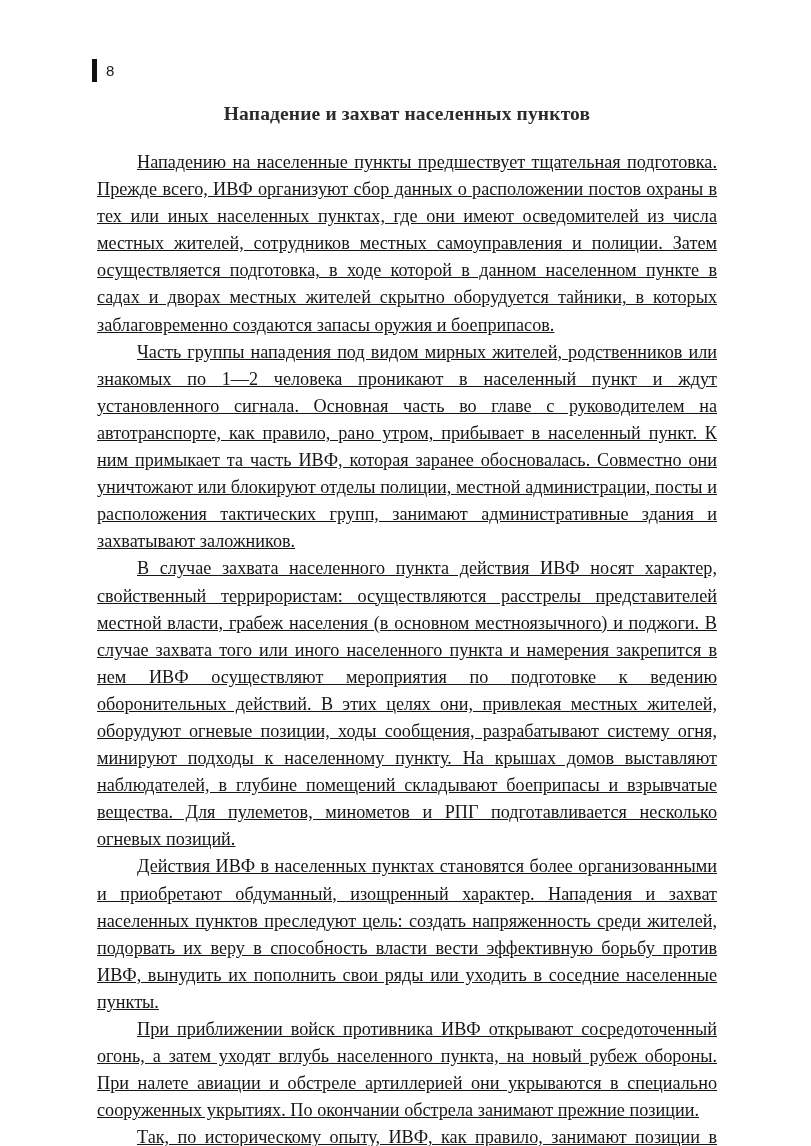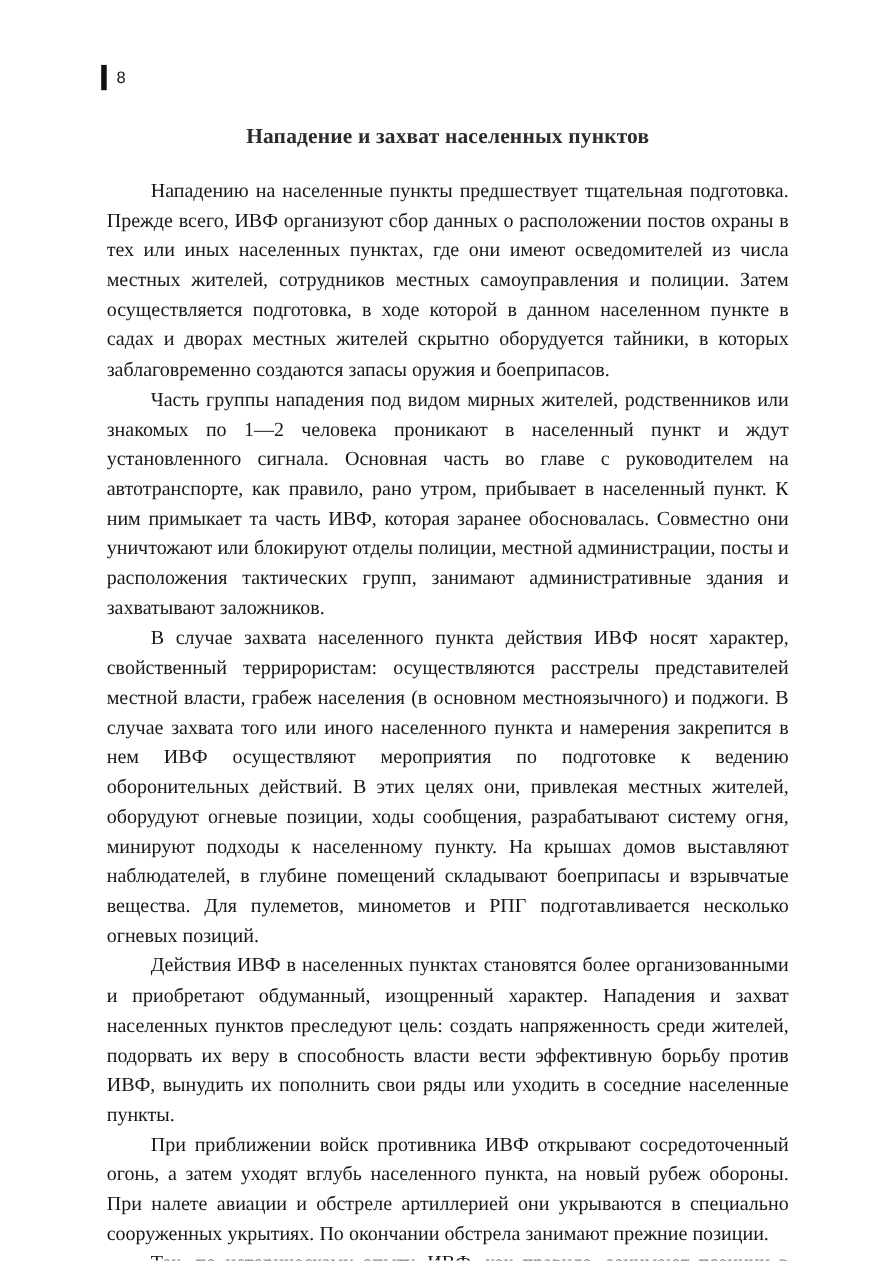--- a/index.html
+++ b/index.html
@@ -48,41 +48,42 @@
 
   
   .column {
     position: absolute;
     left: 97px;
     top: 100px;
     width: 620px;
   }
 
   h1.section-title {
-    margin: 12px 0 22px 0;
+    margin: 1px 0 22px 0;
     padding: 0;
     font-size: 19.5px;
     font-weight: bold;
     text-align: center;
     letter-spacing: 0.15px;
     color: #2b2b2b;
     line-height: 26px;
   }
 
   .body-text p {
     margin: 0;
     padding: 0;
     font-size: 18.2px;
     line-height: 27.1px;
     text-align: justify;
     text-justify: inter-word;
     text-indent: 40px;
     color: #161616;
     word-spacing: 0.1px;
     hyphens: none;
+    text-decoration: underline;
   }
   .body-text p:last-child {
     text-align-last: left;
   }
 </style>
 </head>
 <body>
 
 <div class="page">
 

